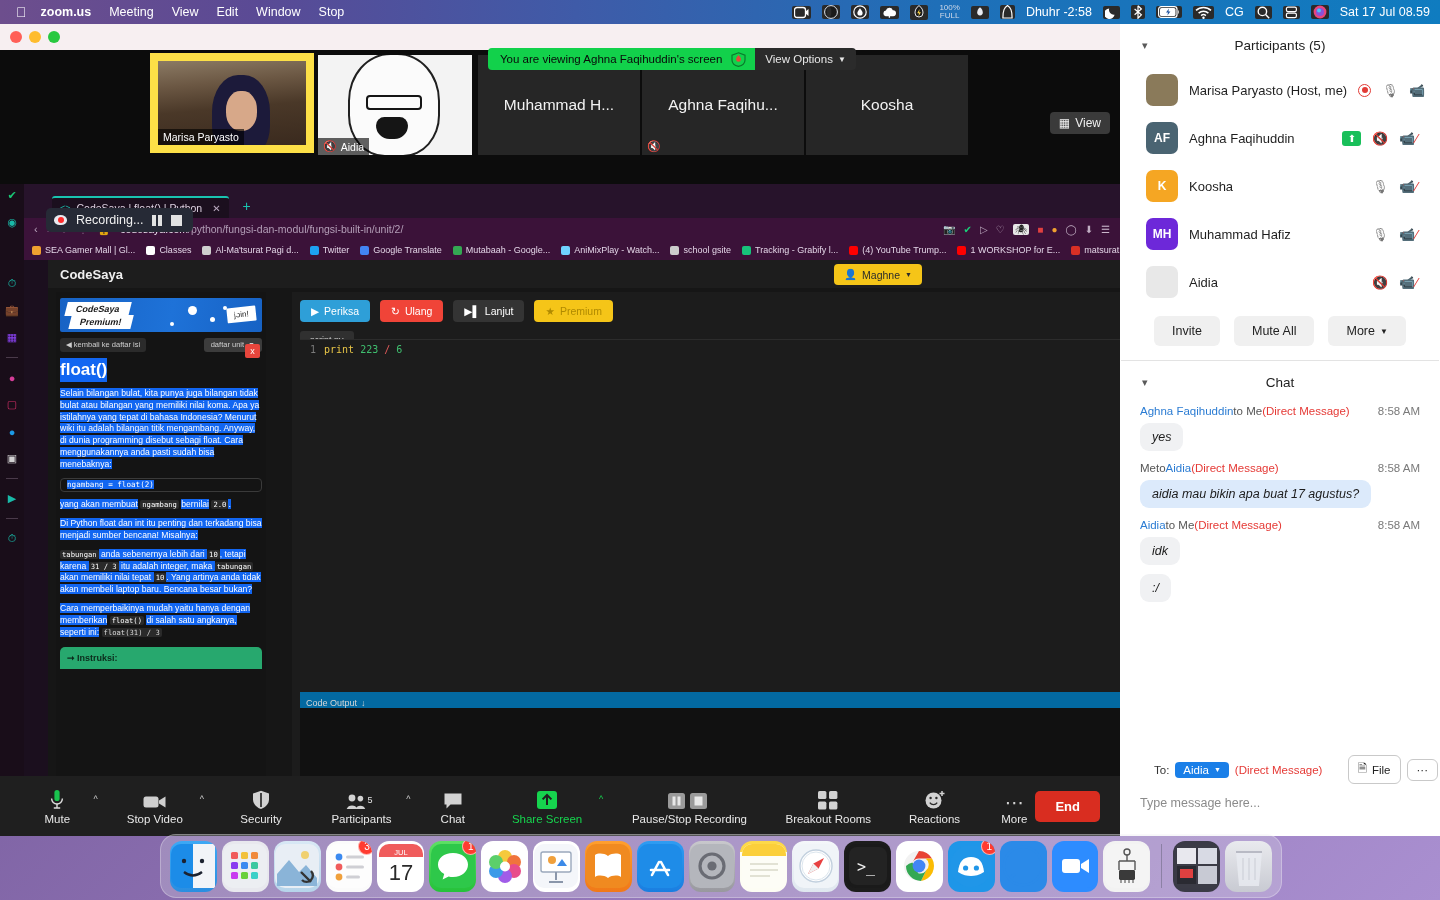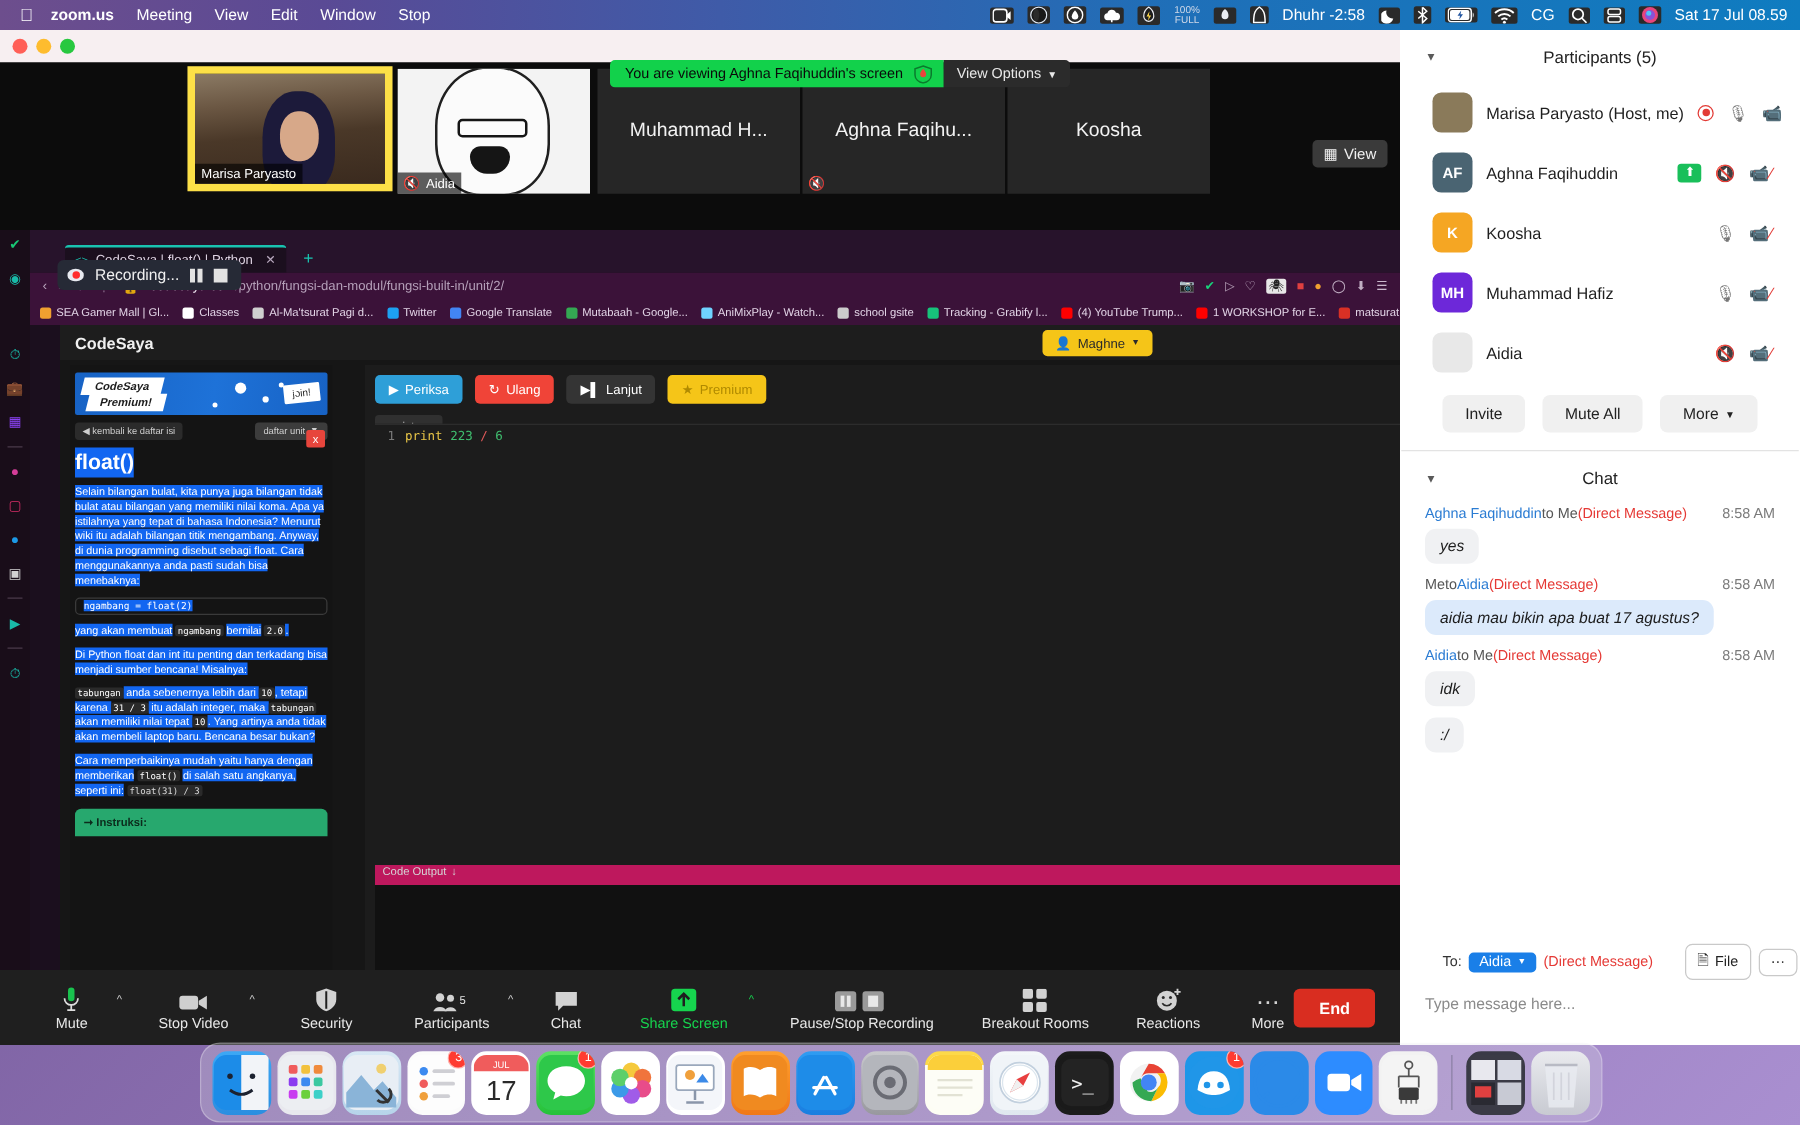--- a/index.html
+++ b/index.html
@@ -56,21 +56,21 @@
   .thumb {
     position:absolute; top:5px; height:100px; background:#262626;
     display:flex; align-items:center; justify-content:center;
     color:#f2f2f2; font-size:15.5px; overflow:hidden;
   }
   .thumb .nm {
     position:absolute; left:0; bottom:0; background:rgba(0,0,0,.62);
     color:#fff; font-size:10.5px; padding:2px 5px; display:flex; align-items:center; gap:4px;
     max-width:100%;
   }
-  .thumb.active { border:6px solid #fde047; top:3px; }
+  .thumb.active { border:8px solid #fde047; top:3px; }
   .mutedmic { color:#ff3b30; font-size:11px; }
   .view-btn {
     position:absolute; right:10px; top:62px; background:#3a3a3a; color:#f0f0f0;
     font-size:12px; padding:4px 9px; border-radius:4px; display:flex; align-items:center; gap:5px;
   }
 
   
   .shared { position:absolute; left:0; top:160px; width:1120px; height:615px; background:#120812; }
 
   
@@ -159,22 +159,22 @@
   .eb { font-size:10.5px; padding:5px 11px; border-radius:4px; display:flex; align-items:center; gap:5px; color:#fff; }
   .eb-blue{background:#2e9fd8;} .eb-red{background:#f04438;} .eb-dark{background:#343434;}
   .eb-gold{background:#f5c518; color:#b08a00;}
   .filetab { margin:9px 0 0 8px; display:inline-block; background:#303030; color:#cfcfcf;
     font-size:9px; padding:4px 10px; border-radius:3px 3px 0 0; }
   .codearea { position:absolute; left:8px; top:47px; width:860px; height:345px; background:#1c1c1c;
     border-top:1px solid #2c2c2c; font-family:"DejaVu Sans Mono", monospace; font-size:10px; }
   .cl { display:flex; gap:8px; padding:4px 0 0 2px; }
   .lnum { color:#7a7a7a; width:14px; text-align:right; }
   .kw{color:#e8c547;} .num{color:#3fbf6f;} .op{color:#e05a5a;}
-  .outbar { position:absolute; left:8px; top:400px; width:860px; height:16px; background:#be185d;
-    color:#d5d5d5; font-size:9px; display:flex; align-items:flex-start; padding:0 6px; gap:4px; }
+  .outbar { position:absolute; left:8px; top:400px; width:860px; height:16px; background:#0369a1;
+    color:#d5d5d5; font-size:9px; display:flex; align-items:flex-end; padding:0 6px; gap:4px; }
   .outarea { position:absolute; left:8px; top:416px; width:860px; height:86px; background:#111; }
   .pscroll { position:absolute; right:2px; top:34px; width:7px; height:500px; background:#2a2a2a; }
   .pscroll i { position:absolute; top:0; width:7px; height:120px; background:#6a6a6a; border-radius:4px; display:block; }
 
   
   .ztoolbar { position:absolute; left:0; bottom:0; width:1120px; height:60px; background:#1f1f1f;
     display:flex; align-items:center; color:#e8e8e8; }
   .zt { display:flex; flex-direction:column; align-items:center; justify-content:center;
     gap:3px; font-size:11.5px; position:relative; }
   .zt .zi { height:22px; display:flex; align-items:flex-end; gap:3px; }

